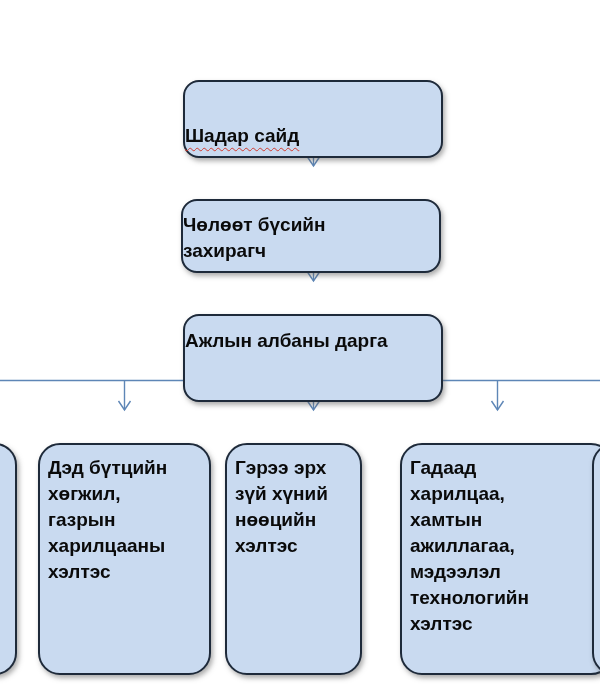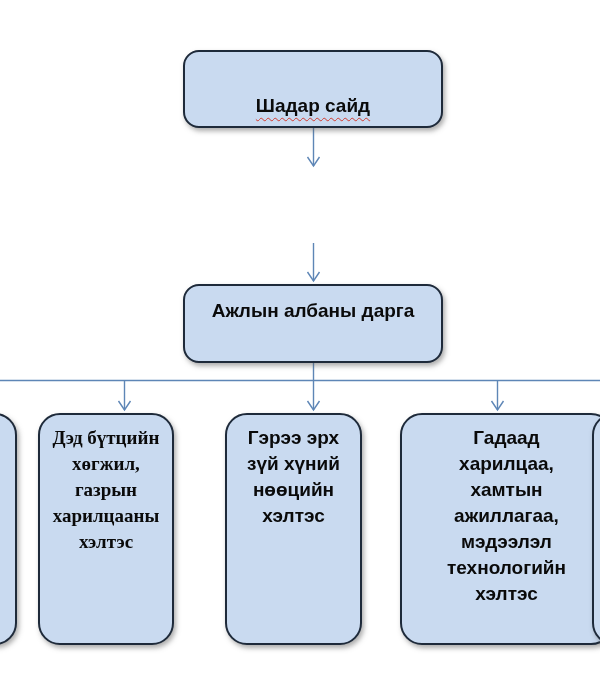--- a/index.html
+++ b/index.html
@@ -10,34 +10,34 @@
     overflow: hidden;
     background: #ffffff;
     font-family: "Liberation Sans", sans-serif;
   }
   .node {
     position: absolute;
     box-sizing: border-box;
     background: #c9daf0;
     border: 2px solid #1e2a3a;
     box-shadow: 2px 3px 5px rgba(90,90,90,0.5);
-    text-align: center;
     font-weight: bold;
     color: #0a0a0a;
     font-size: 19px;
     line-height: 26px;
     white-space: pre-line;
+    margin-top: 30px;
   }
   .lvl { border-radius: 16px; }
   .dept { border-radius: 22px; padding: 10px 8px 0 8px; top: 413px; height: 232px; }
   #node-l1 { left: 183px; top: 50px;  width: 260px; height: 78px; padding-top: 15px; }
   #node-l2 { left: 181px; top: 169px; width: 260px; height: 74px; padding-top: 11px; }
-  #node-l3 { left: 183px; top: 284px; width: 260px; height: 79px; padding-top: 12px; }
+  #node-l3 { left: 183px; top: 284px; width: 260px; height: 88px; padding-top: 12px; }
   #dept-cut-left  { left: -35px; width: 52px; }
-  #dept-a { left: 38px;  width: 136px; font-family: Liberation Serif, serif; }
+  #dept-a { left: 38px;  width: 173px; }
   #dept-b { left: 225px; width: 137px; }
   #dept-c { left: 400px; width: 213px; }
   #dept-cut-right { left: 592px; width: 50px; }
   .misspell {
     text-decoration: underline wavy #d23a2e;
     text-decoration-thickness: 1px;
     text-underline-offset: 5px;
   }
   #connectors {
     position: absolute;
@@ -82,20 +82,22 @@
     <g>
       <line x1="497.5" y1="380" x2="497.5" y2="410"></line>
       <polyline points="491.5,401 497.5,410 503.5,401"></polyline>
     </g>
   </svg>
 
   <div id="node-l1" class="node lvl">
     <span class="misspell">Шадар сайд</span>
   </div>
 
+  <div id="node-l2" class="node lvl">Чөлөөт бүсийн
+захирагч</div>
 
   <div id="node-l3" class="node lvl">Ажлын албаны дарга</div>
 
   <div id="dept-cut-left" class="node dept"></div>
 
   <div id="dept-a" class="node dept">Дэд бүтцийн
 хөгжил,
 газрын
 харилцааны
 хэлтэс</div>

